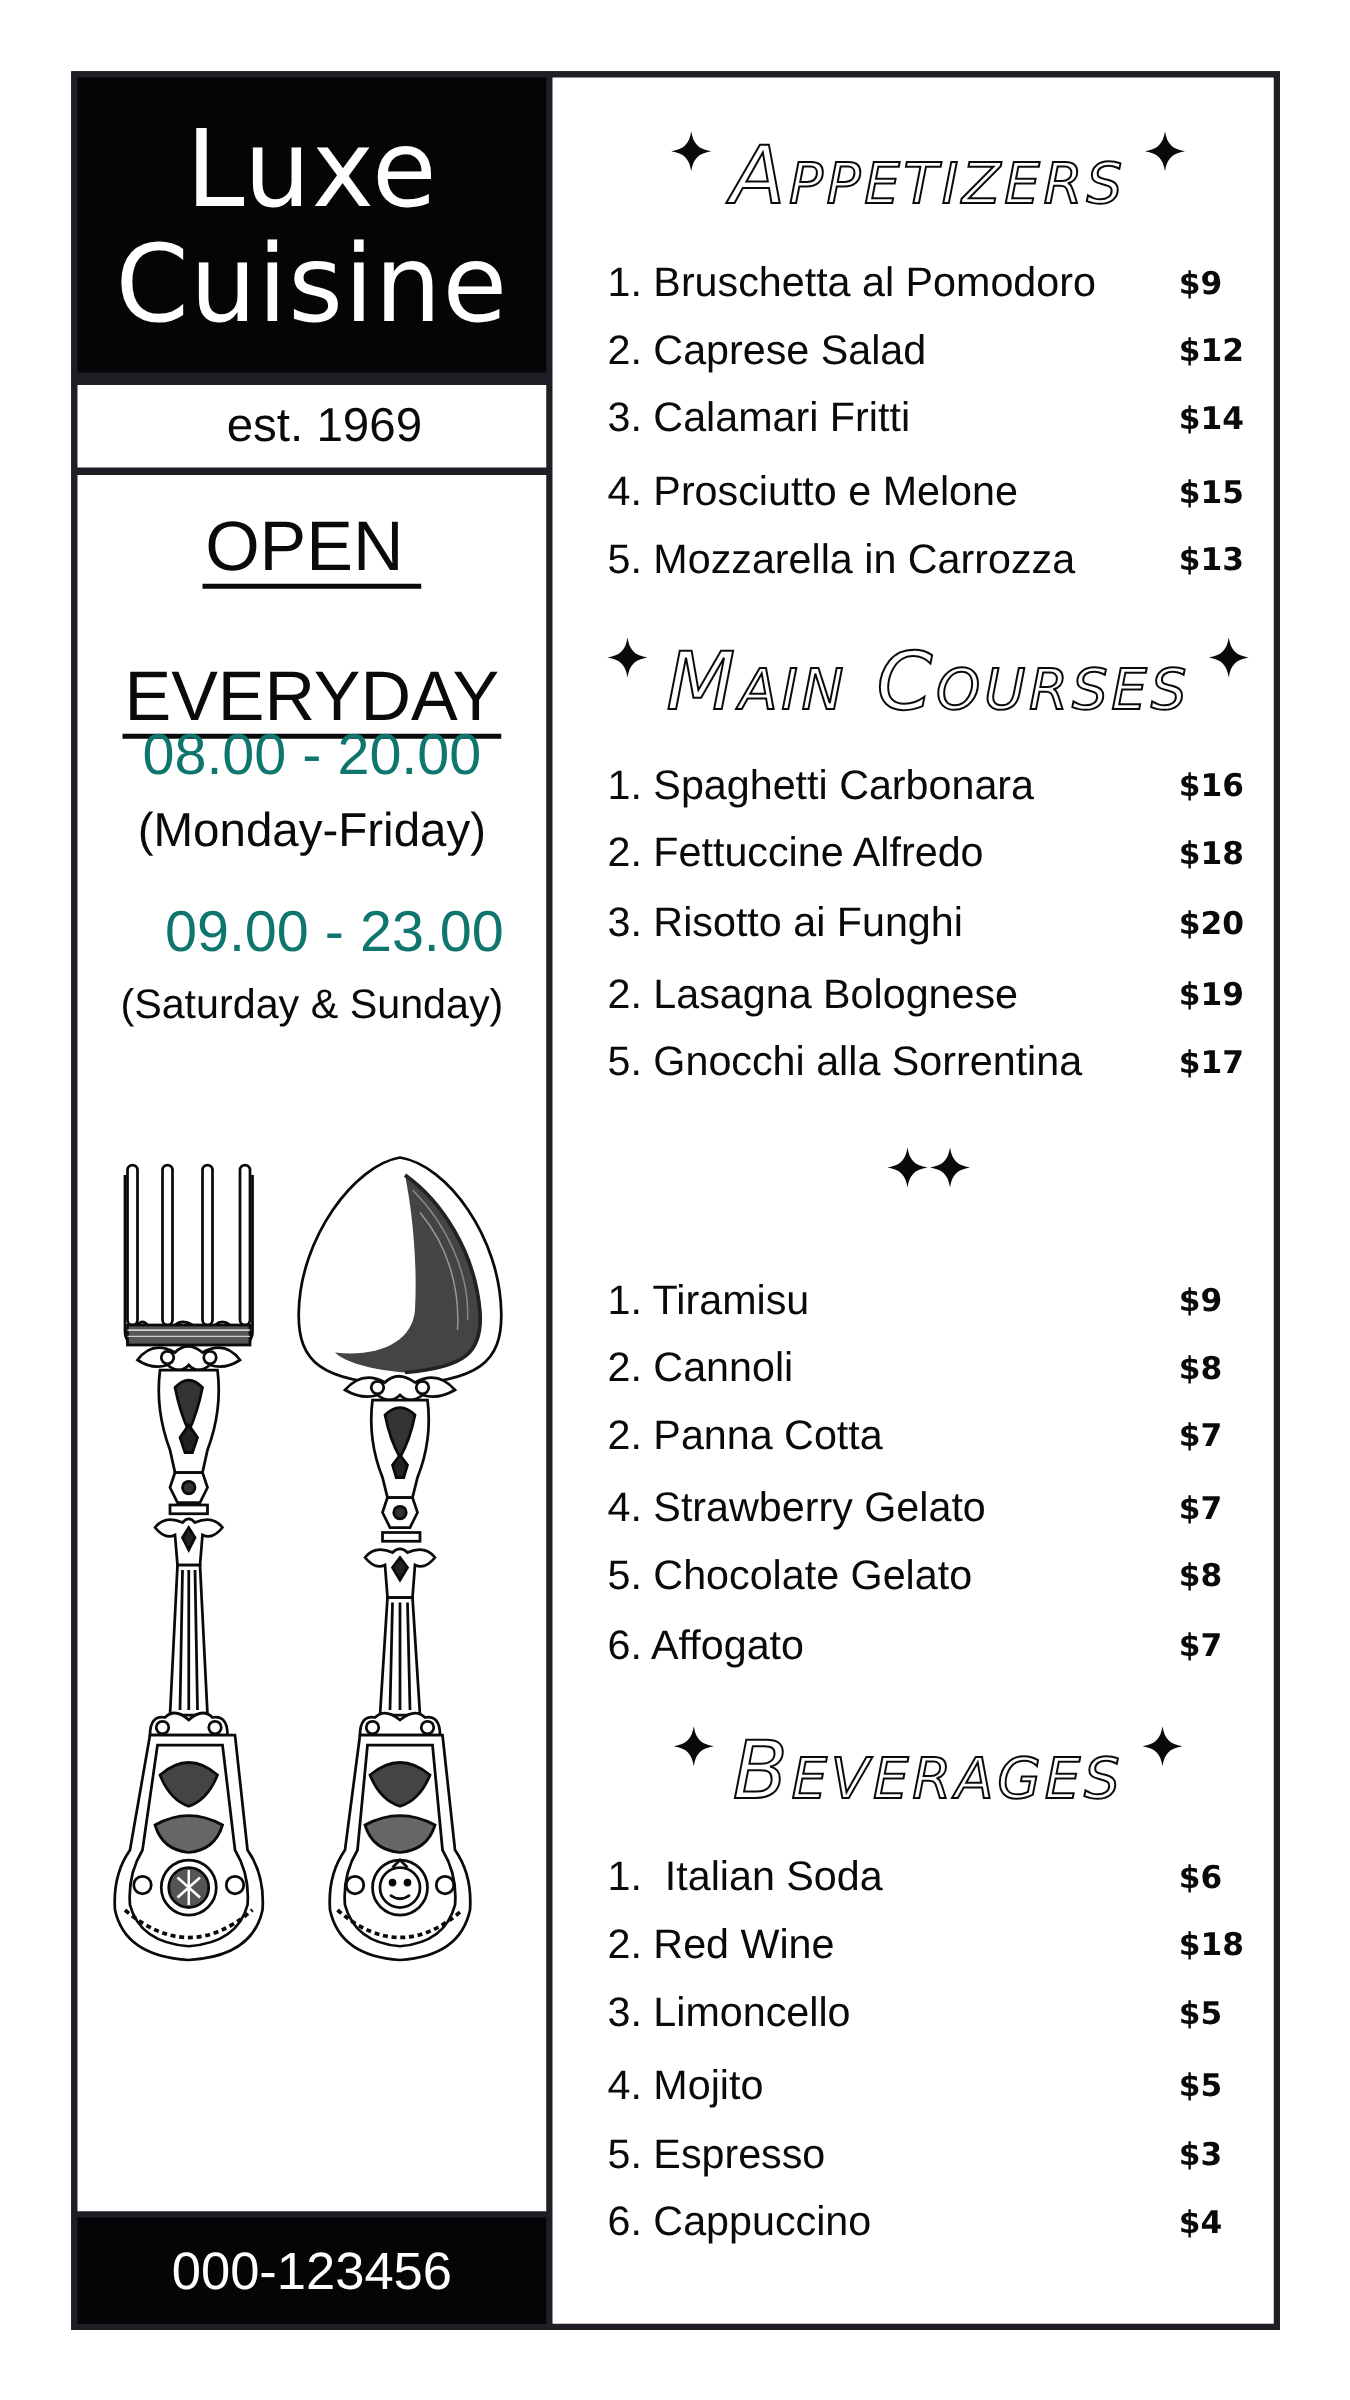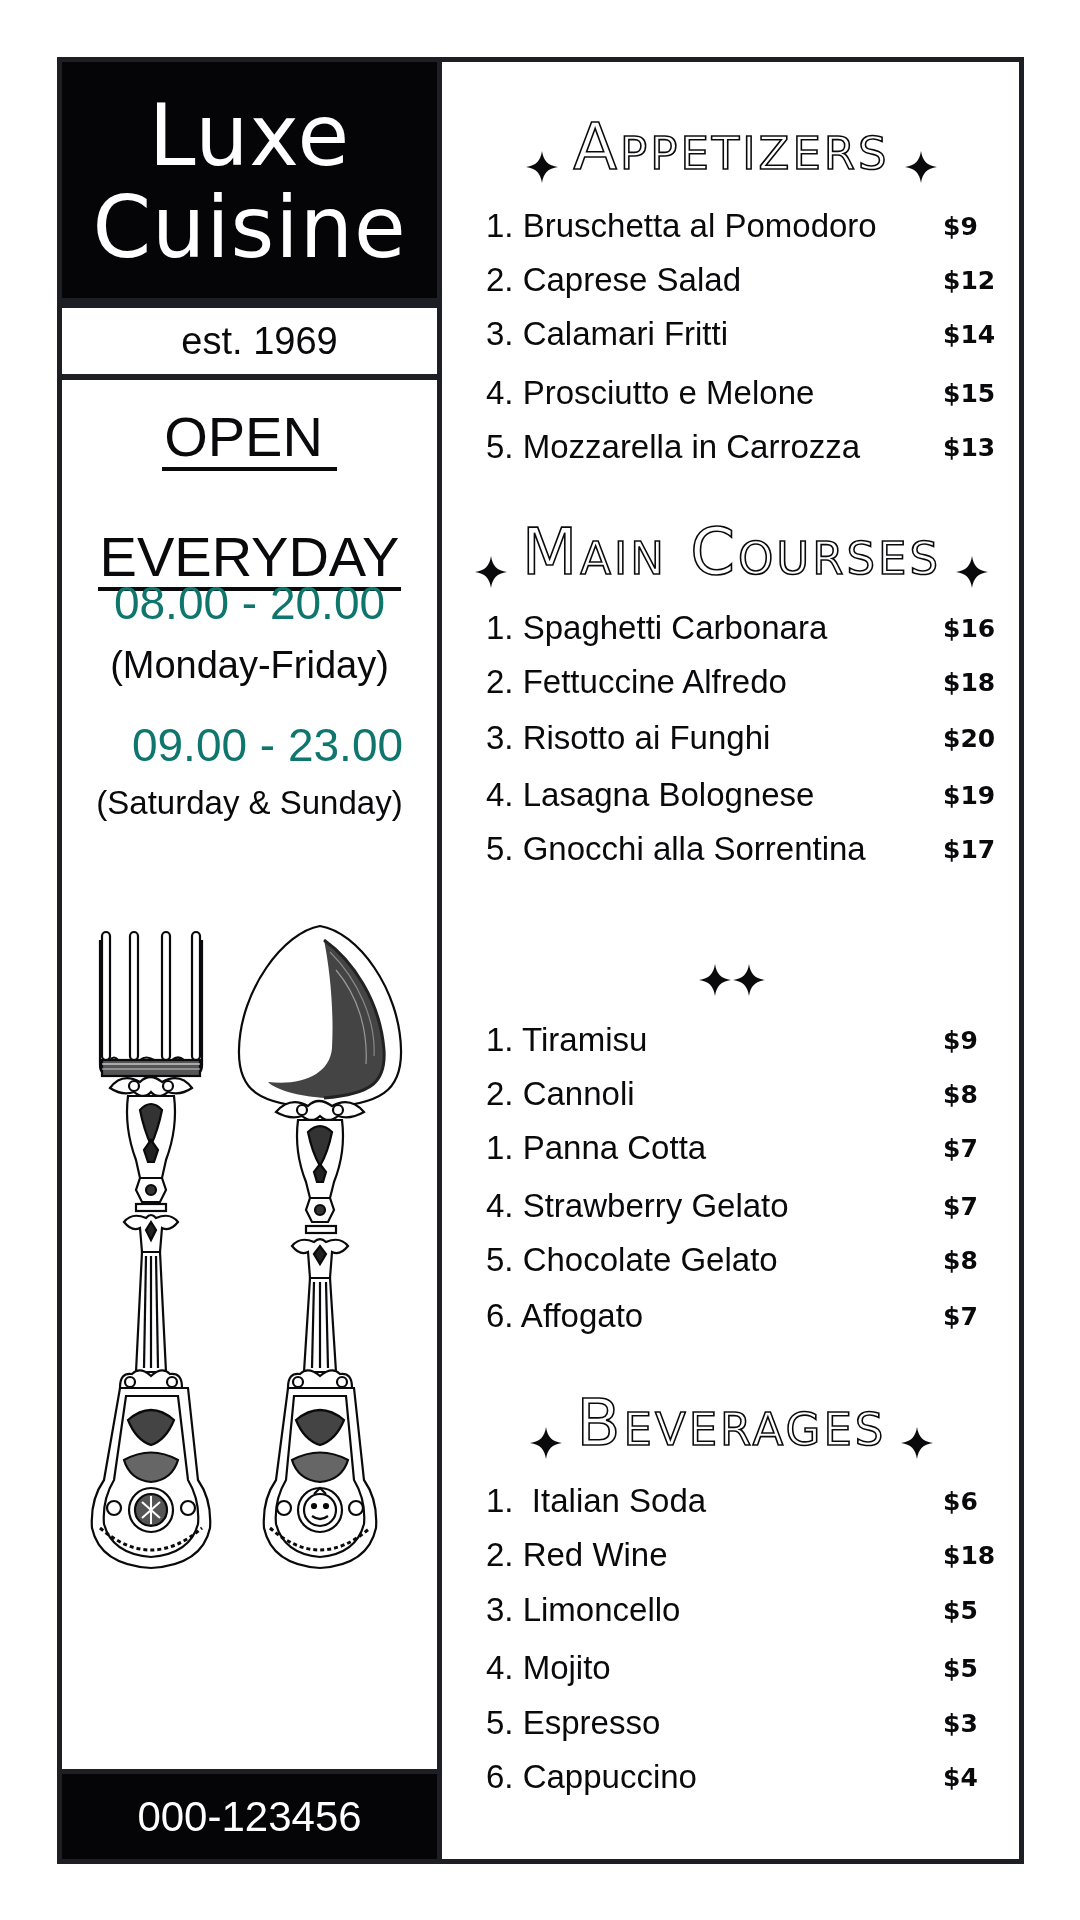--- a/index.html
+++ b/index.html
@@ -52,22 +52,22 @@
 
   .cutlery { position: absolute; left: 0; top: 480px; width: 375px; height: 900px; }
 
   .phone {
     position: absolute; left: 0; top: 1712px; width: 375px; height: 85px; background: #050507;
     display: flex; align-items: center; justify-content: center;
     color: #ffffff; font-family: "Liberation Sans", sans-serif; font-size: 42px;
   }
 
   .section-title {
-    position: absolute; left: 1px; width: 577px; height: 80px;
-    display: flex; align-items: flex-end; justify-content: center;
+    position: absolute; left: 12px; width: 577px; height: 80px;
+    display: flex; align-items: flex-start; justify-content: center; font-style: italic;
   }
   .section-title .txt {
     font-family: "DejaVu Sans", sans-serif; font-size: 64px; font-weight: normal;
     color: transparent; -webkit-text-stroke: 1.6px #0a0a0c; letter-spacing: 3px;
     font-variant: small-caps; padding: 0 14px;
   }
   .star { width: 34px; height: 34px; display: inline-block; }
   .star svg { width: 34px; height: 34px; display: block; }
 
   .item {
@@ -266,21 +266,21 @@
       </div>
     <div class="item" style="top:598px">
         <span class="name">2. Fettuccine Alfredo</span>
         <span class="price">$18</span>
       </div>
     <div class="item" style="top:654px">
         <span class="name">3. Risotto ai Funghi</span>
         <span class="price">$20</span>
       </div>
     <div class="item" style="top:711px">
-        <span class="name">4. Lasagna Bolognese</span>
+        <span class="name">2. Lasagna Bolognese</span>
         <span class="price">$19</span>
       </div>
     <div class="item" style="top:765px">
         <span class="name">5. Gnocchi alla Sorrentina</span>
         <span class="price">$17</span>
       </div>
 
     <div class="section-title" style="top:855px">
       <span class="star">
           <svg>
@@ -295,21 +295,21 @@
     </div>
     <div class="item" style="top:956px">
         <span class="name">1. Tiramisu</span>
         <span class="price">$9</span>
       </div>
     <div class="item" style="top:1010px">
         <span class="name">2. Cannoli</span>
         <span class="price">$8</span>
       </div>
     <div class="item" style="top:1064px">
-        <span class="name">1. Panna Cotta</span>
+        <span class="name">2. Panna Cotta</span>
         <span class="price">$7</span>
       </div>
     <div class="item" style="top:1122px">
         <span class="name">4. Strawberry Gelato</span>
         <span class="price">$7</span>
       </div>
     <div class="item" style="top:1176px">
         <span class="name">5. Chocolate Gelato</span>
         <span class="price">$8</span>
       </div>

